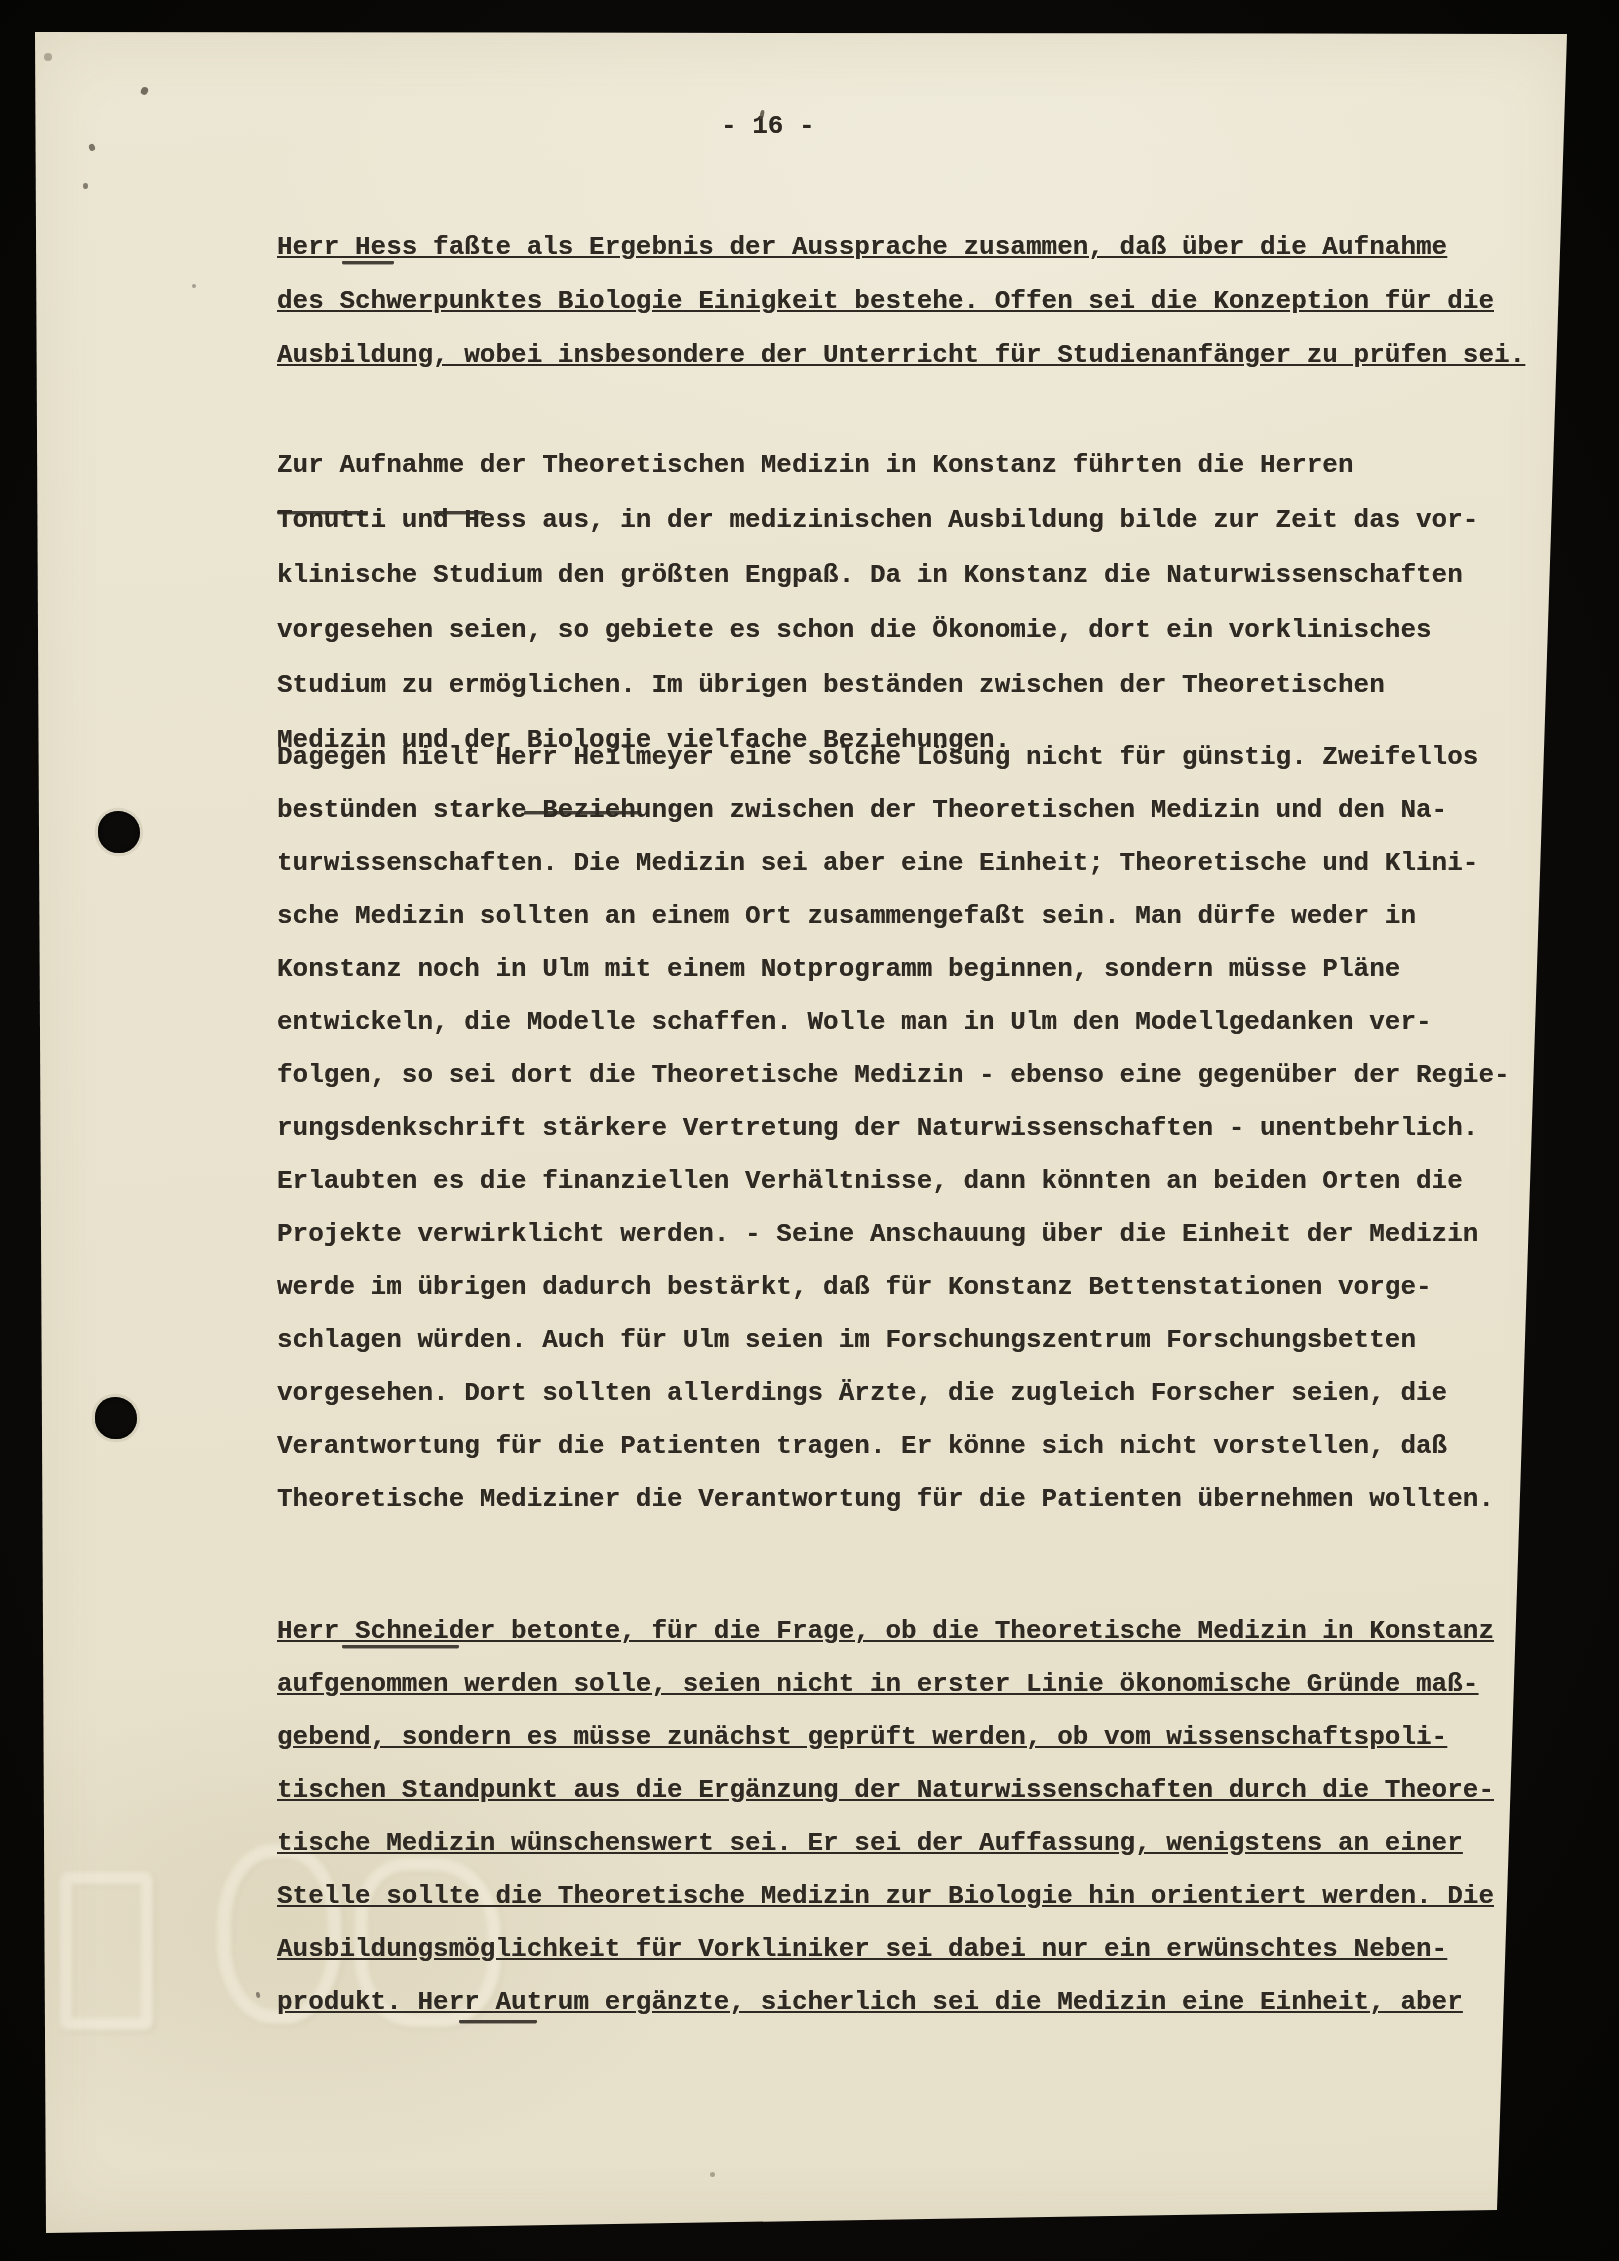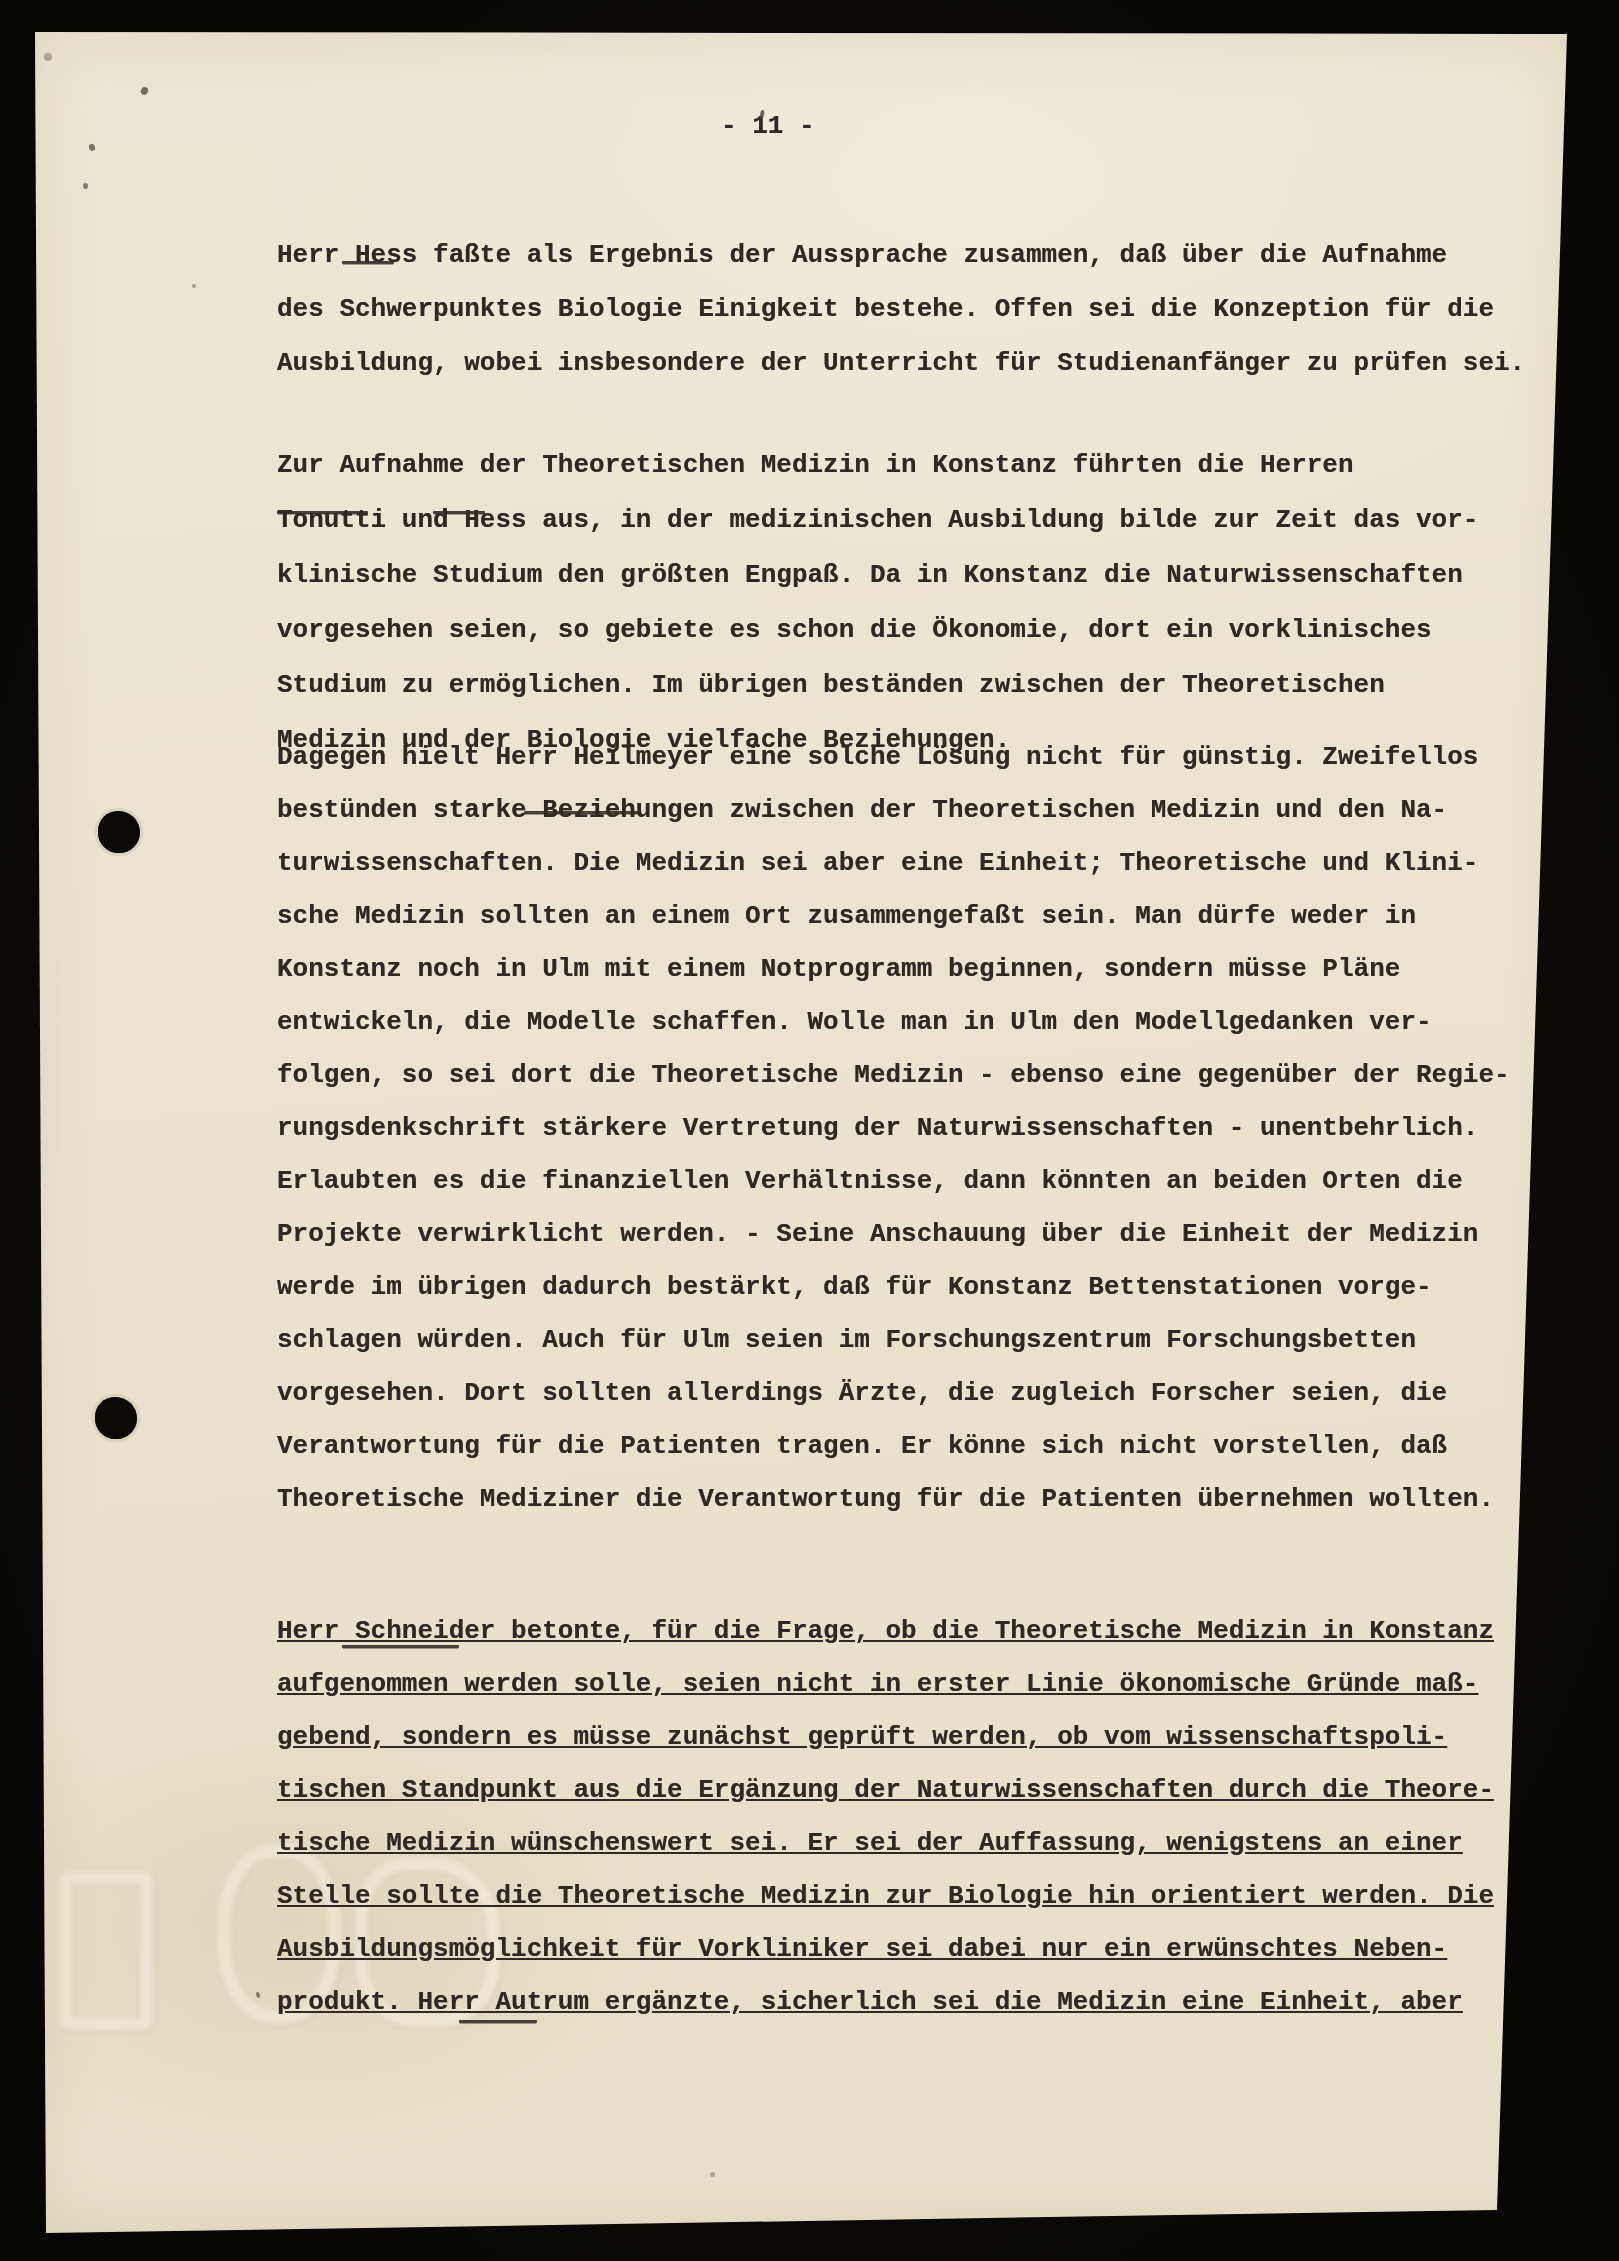--- a/index.html
+++ b/index.html
@@ -42,21 +42,21 @@
     font-weight: 600;
     color: #2e2a23;
     text-shadow: 0 0 0.5px rgba(30, 25, 18, 0.55);
     white-space: pre;
     letter-spacing: 0;
   }
   .para {
     left: 277px;
     font-size: 26px;
   }
-  #para-1 { top: 228px;  line-height: 54px; }
+  #para-1 { top: 220px;  line-height: 54px; text-decoration: underline; }
   #para-2 { top: 438px;  line-height: 55px; }
   #para-3 { top: 731px; line-height: 53px; }
   #para-4 { top: 1605px; line-height: 53px; text-decoration: underline; }
   #page-number {
     top: 110px;
     left: 721px;
     font-size: 26px;
     line-height: 32px;
   }
   .underline-mark {
@@ -98,21 +98,21 @@
 <body>
 
 <div id="canvas">
 
   <div id="paper">
 
     <div class="watermark-shape" id="wm-1"></div>
     <div class="watermark-shape" id="wm-2"></div>
     <div class="watermark-shape" id="wm-3"></div>
 
-    <div class="typewriter" id="page-number">- 11 -</div>
+    <div class="typewriter" id="page-number">- 16 -</div>
 
     <div class="typewriter para" id="para-1">Herr Hess faßte als Ergebnis der Aussprache zusammen, daß über die Aufnahme
 des Schwerpunktes Biologie Einigkeit bestehe. Offen sei die Konzeption für die
 Ausbildung, wobei insbesondere der Unterricht für Studienanfänger zu prüfen sei.</div>
     <div class="underline-mark" style="left: calc(277px + 5ch); top: 261px; width: 4ch; font-size: 26px;"></div>
 
     <div class="typewriter para" id="para-2">Zur Aufnahme der Theoretischen Medizin in Konstanz führten die Herren
 Tonutti und Hess aus, in der medizinischen Ausbildung bilde zur Zeit das vor-
 klinische Studium den größten Engpaß. Da in Konstanz die Naturwissenschaften
 vorgesehen seien, so gebiete es schon die Ökonomie, dort ein vorklinisches

